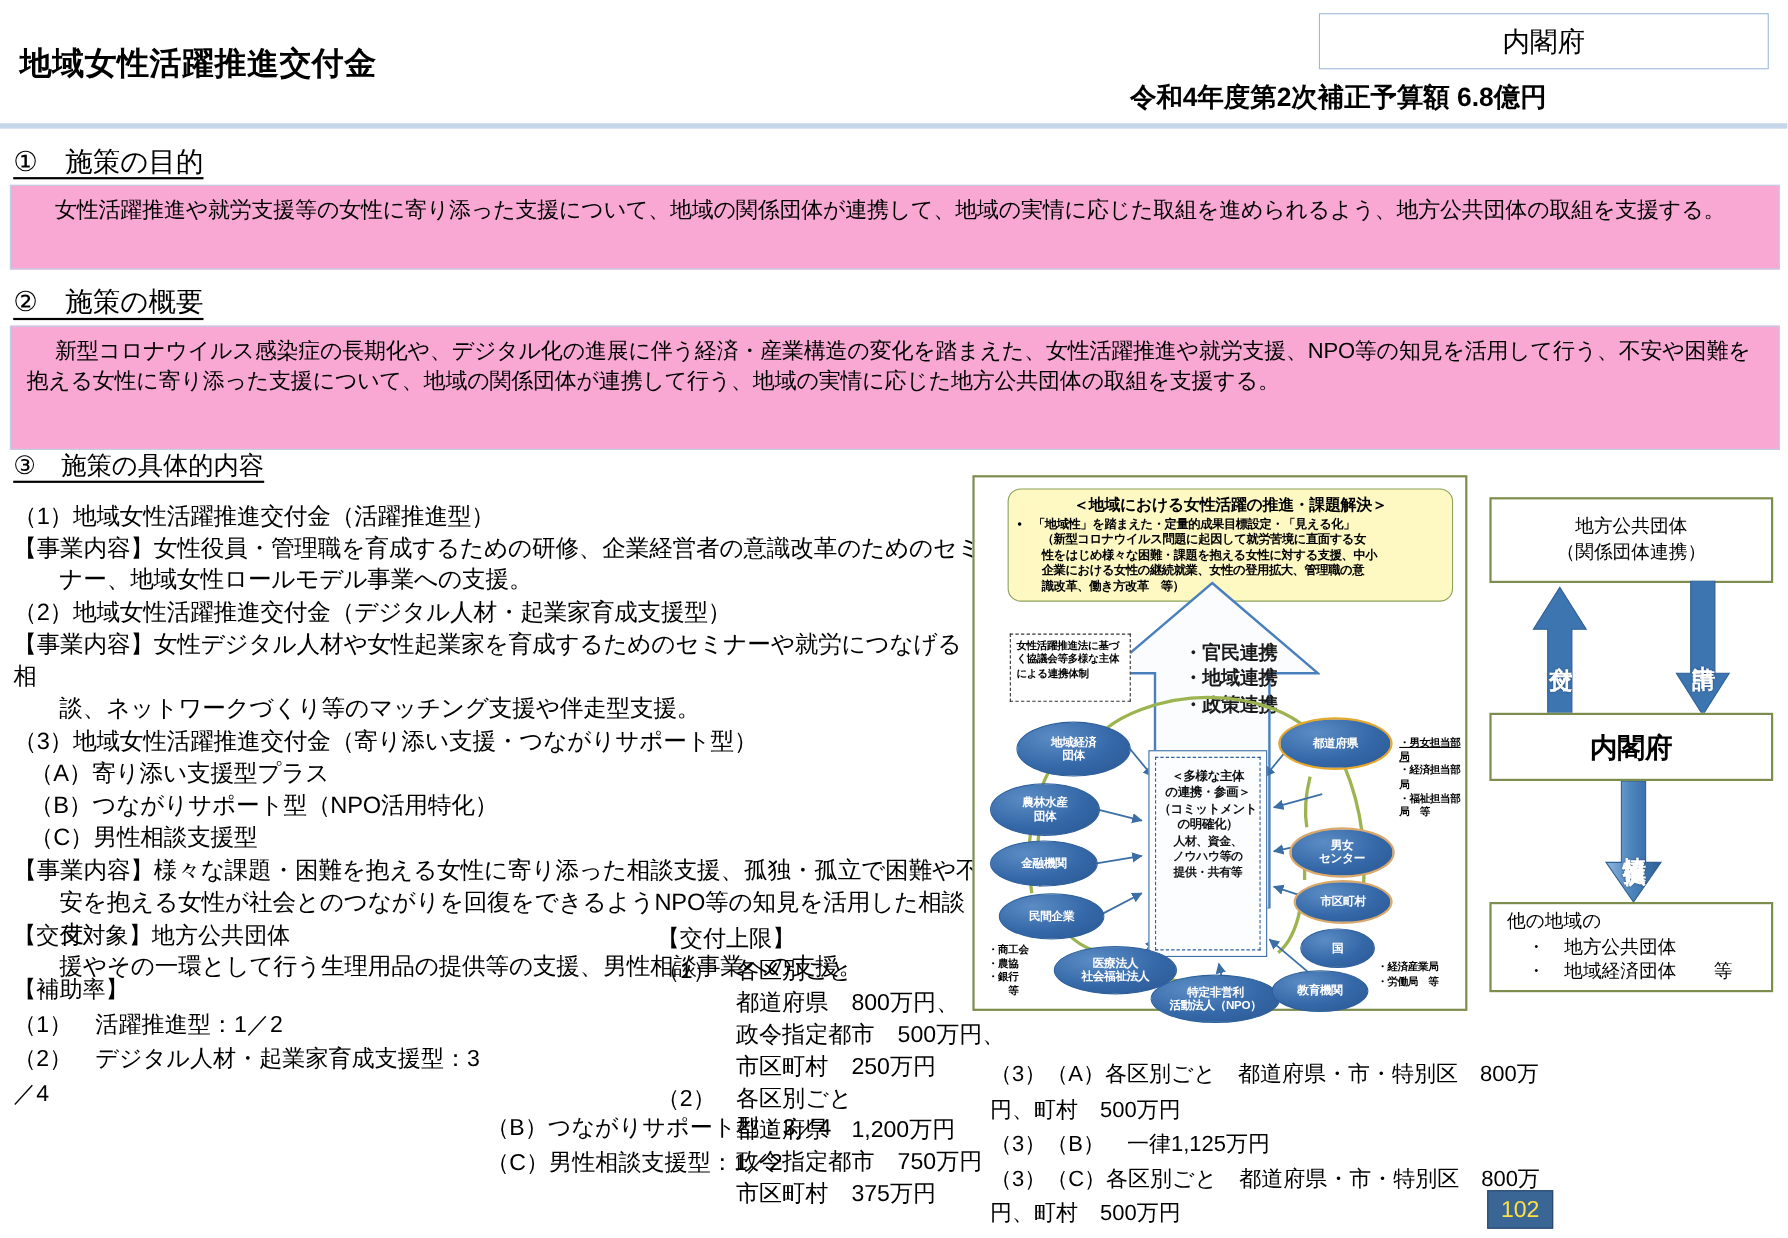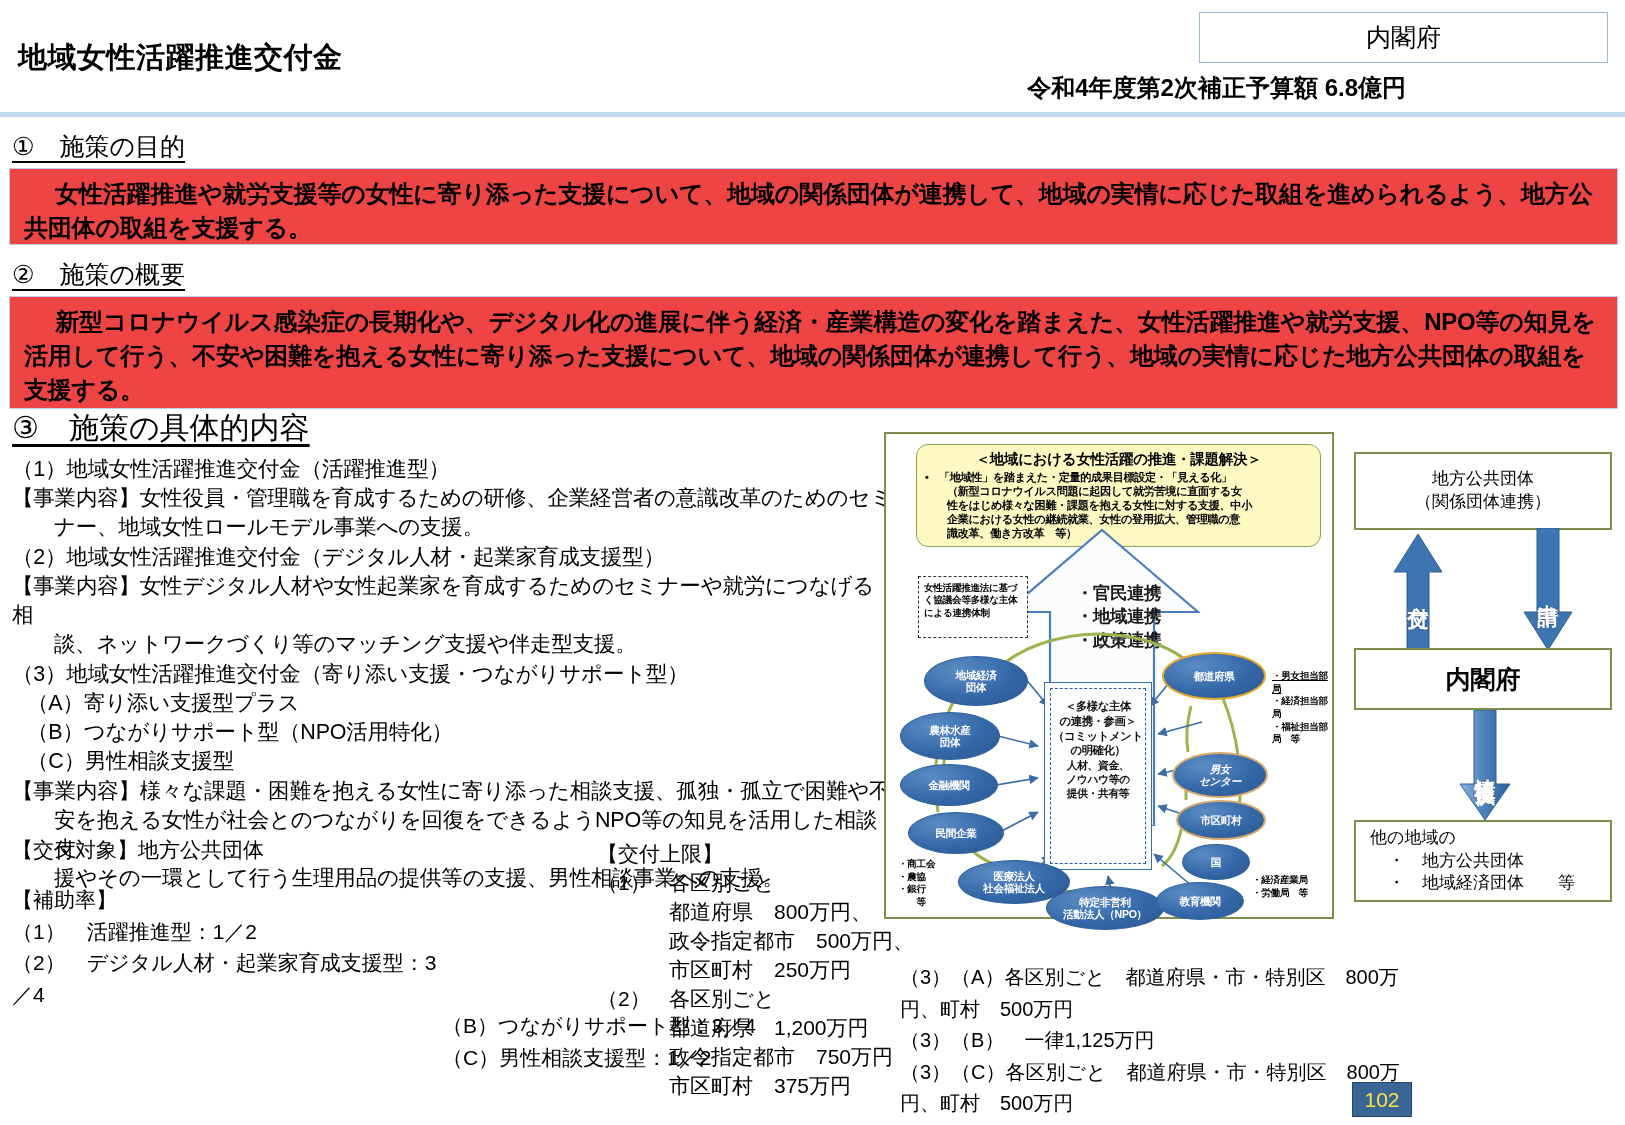--- a/index.html
+++ b/index.html
@@ -31,27 +31,27 @@
     position: absolute; left: 0; top: 112px; width: 1625px; height: 5px;
     background: #c6d7ea;
   }
 
   
   .sec-head {
     position: absolute; font-size: 25px; font-weight: normal;
     text-decoration: underline; text-underline-offset: 6px;
     white-space: nowrap;
   }
-  .sec-head.big { font-size: 30px; }
+  .sec-head.big { font-size: 23px; }
 
   
   .boxed {
-    position: absolute; border: 1px solid #bcd0e6; background: #ef4444;
+    position: absolute; border: 1px solid #bcd0e6; background: #f9a8d4;
     padding: 8px 14px 6px 14px;
-    font-size: 24px; line-height: 1.42; font-weight: bold;
+    font-size: 20px; line-height: 1.42; font-weight: normal;
     letter-spacing: -0.2px;
   }
   .boxed p { text-indent: 1.3em; }
 
   
   .body-list {
     position: absolute; left: 12px; top: 455px; width: 880px;
     font-size: 21.5px; line-height: 1.36; letter-spacing: -0.2px;
   }
   .body-list .ln { white-space: pre-wrap; }
@@ -330,21 +330,21 @@
       <div class="node" style="left:14px;  top:278px; width:100px; height:48px; white-space:pre-line;">農林水産
 団体</div>
       <div class="node" style="left:14px;  top:330px; width:98px;  height:42px;">金融機関</div>
       <div class="node" style="left:22px;  top:378px; width:96px;  height:42px;">民間企業</div>
       <div class="node" style="left:72px;  top:426px; width:112px; height:44px; white-space:pre-line;">医療法人
 社会福祉法人</div>
       <div class="node" style="left:160px; top:452px; width:118px; height:44px; white-space:pre-line;">特定非営利
 活動法人（NPO）</div>
 
       <div class="node hl" style="left:276px; top:218px; width:104px; height:48px;">都道府県</div>
-      <div class="node hl2" style="left:286px; top:318px; width:96px;  height:46px; white-space:pre-line;font-style:italic;">男女
+      <div class="node hl2" style="left:286px; top:318px; width:96px;  height:46px; white-space:pre-line;">男女
 センター</div>
       <div class="node hl2" style="left:290px; top:366px; width:90px;  height:40px;">市区町村</div>
       <div class="node" style="left:296px; top:410px; width:68px;  height:36px;">国</div>
       <div class="node" style="left:270px; top:448px; width:88px;  height:38px;">教育機関</div>
 
       <div class="annot" style="left:386px; top:236px;">
         <div><u>・男女担当部局</u></div>
         <div>・経済担当部局</div>
         <div>・福祉担当部局　等</div>
       </div>

